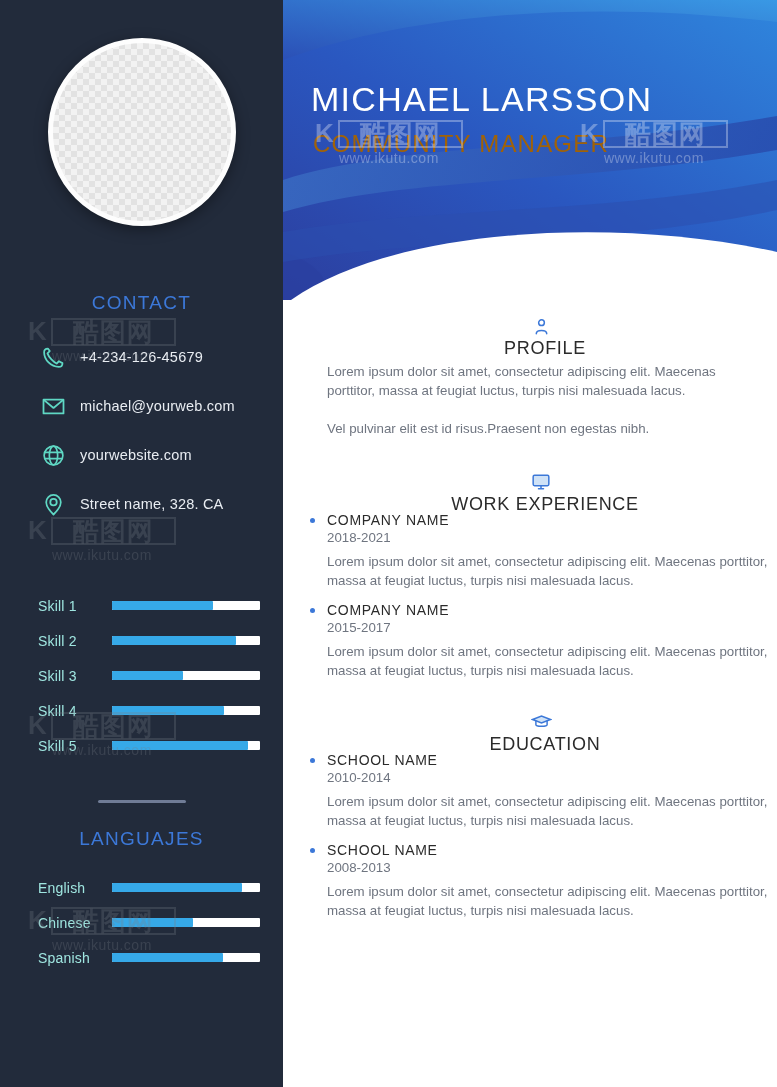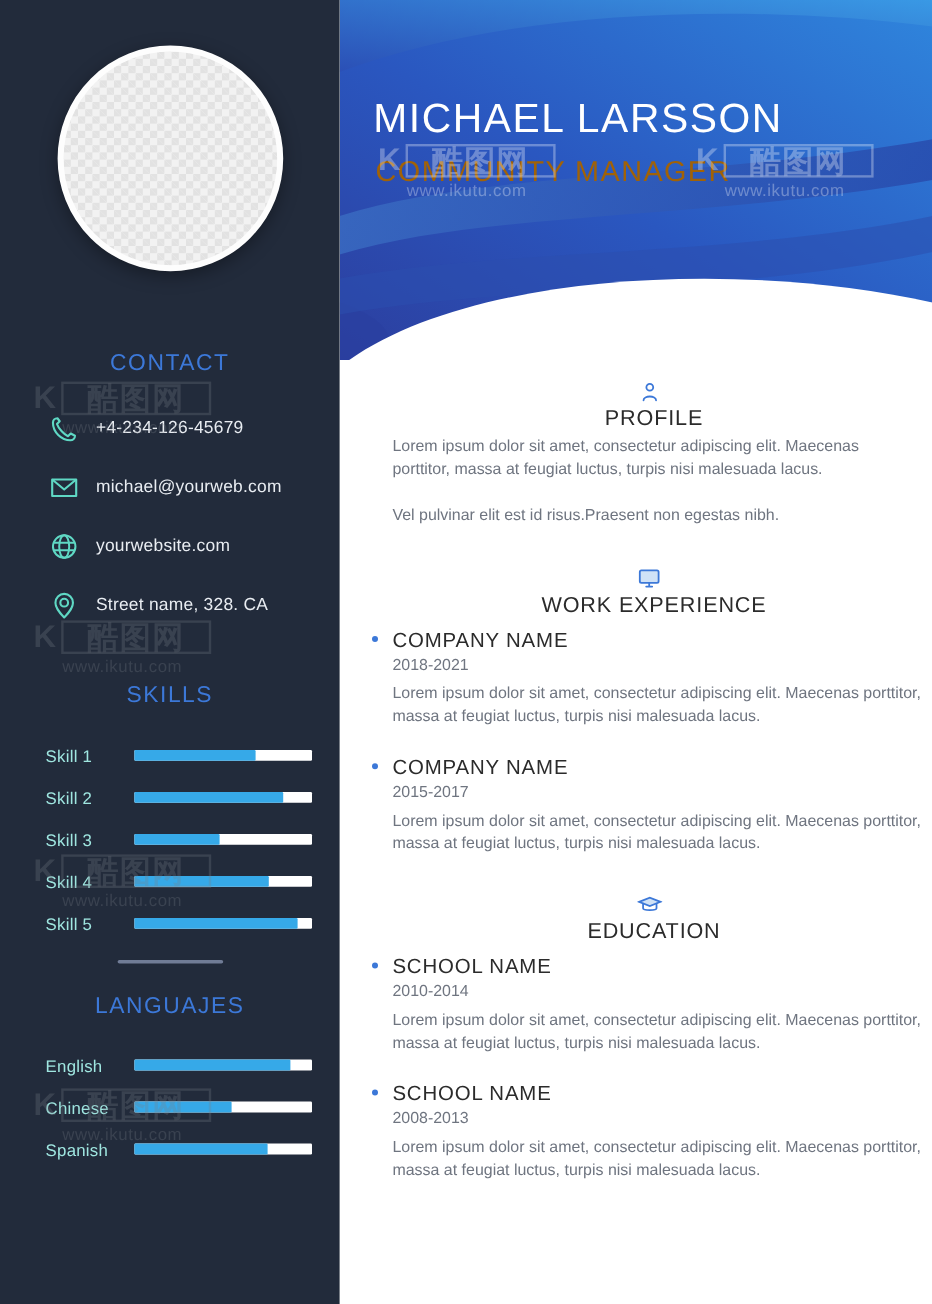--- a/index.html
+++ b/index.html
@@ -63,21 +63,21 @@
     display:flex; align-items:center; justify-content:center;
     flex:0 0 30px;
   }
   .contact-row .txt {
     color:#e9edf2; font-size:14.5px;
     margin-left:12px; letter-spacing:.2px;
   }
 
   
   .bars { position:absolute; left:38px; width:222px; }
-  #skills-bars { top:612px; }
+  #skills-bars { top:588px; }
   #lang-bars   { top:870px; }
   .bar-row {
     display:flex; align-items:center;
     height:35px;
   }
   .bar-label {
     color:#9fe6e0; font-size:14px;
     width:74px; flex:0 0 74px;
     letter-spacing:.2px;
   }
@@ -161,23 +161,22 @@
     margin-right:20px;
   }
 
   .item { margin-left:44px; margin-top:12px; position:relative; }
   .item .bullet {
     position:absolute; left:-17px; top:6px;
     width:5px; height:5px; border-radius:50%;
     background:#3c78d8;
   }
   .item .org {
-    color:#2b2b2b; font-size:17px;
+    color:#2b2b2b; font-size:14px;
     letter-spacing:.7px;
-    margin-top:24px;
   }
   .item .years {
     color:#6f7580; font-size:13.3px;
     margin-top:2px;
   }
   .item .desc {
     color:#6f7580; font-size:13.3px;
     line-height:19px; margin-top:7px;
   }
 
@@ -254,21 +253,20 @@
           <span class="ico">
             <svg width="25" height="25" viewBox="0 0 24 24" fill="none" stroke="#5fd8c4" stroke-width="1.7" stroke-linejoin="round">
               <path d="M12 21.6 C12 21.6 19 14.8 19 9.8 A7 7 0 0 0 5 9.8 C5 14.8 12 21.6 12 21.6 Z"></path>
               <circle cx="12" cy="9.8" r="3.1"></circle>
             </svg>
           </span>
           <span class="txt">Street name, 328. CA</span>
         </div>
       </div>
 
-    <div class="side-title" id="skills-title">SKILLS</div>
 
     <div class="bars" id="skills-bars">
         <div class="bar-row">
           <span class="bar-label">Skill 1</span>
           <span class="bar-track">
             <span class="bar-fill" style="width:68%"></span>
           </span>
         </div>
         <div class="bar-row">
           <span class="bar-label">Skill 2</span>

